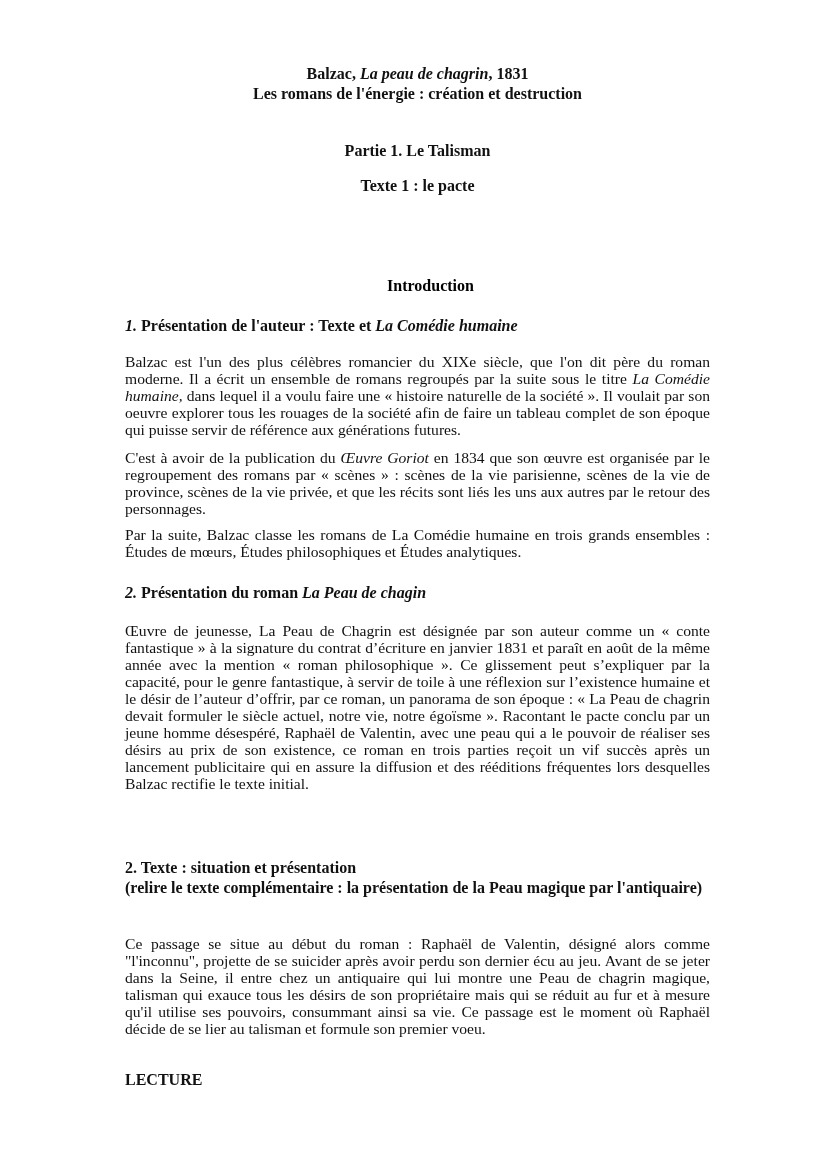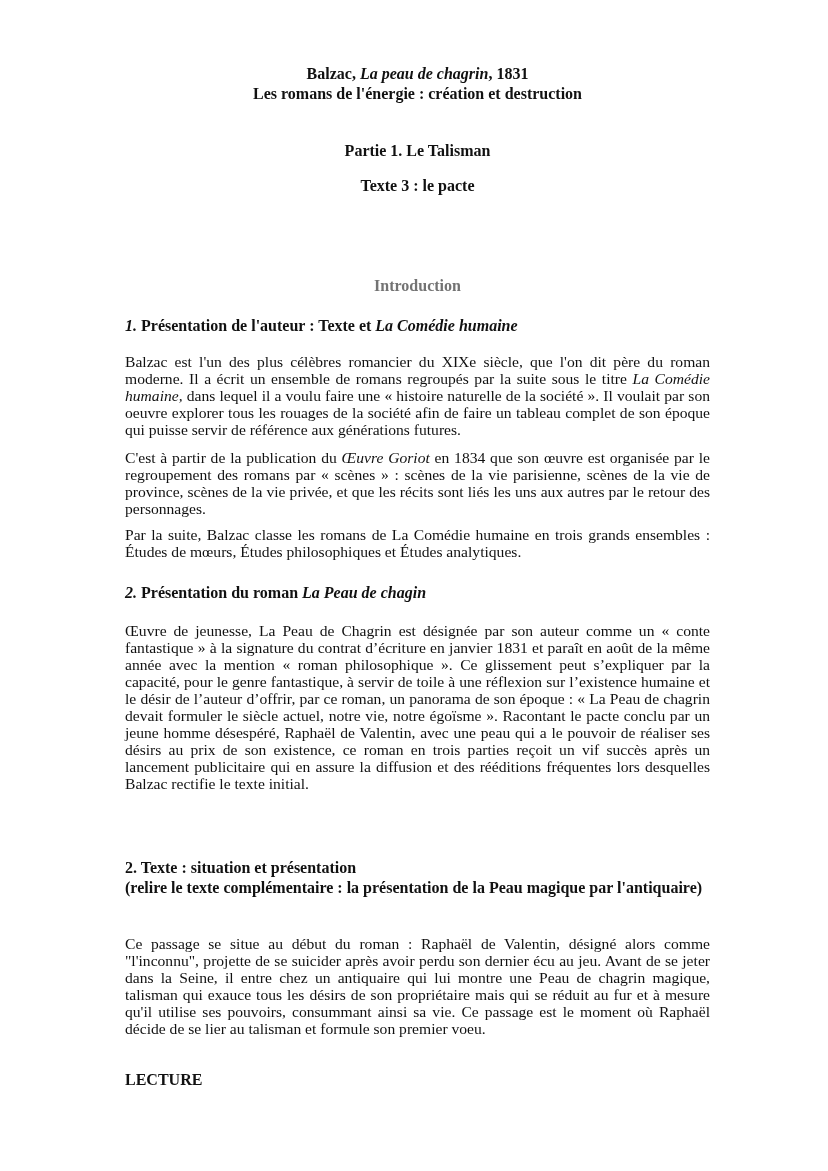--- a/index.html
+++ b/index.html
@@ -6,50 +6,50 @@
   body {
     width: 828px; height: 1171px; position: relative; overflow: hidden;
     font-family: "Liberation Serif", "DejaVu Serif", serif;
     color: #111111;
   }
   .page { position: absolute; left: 125px; top: 0; width: 585px; }
   .center { text-align: center; font-weight: bold; font-size: 16px; line-height: 20px; font-family: Liberation Serif, serif; }
   .title-block { position: absolute; top: 64px; left: 0; width: 585px; }
   .partie { position: absolute; top: 141px; left: 0; width: 585px; }
   .texte { position: absolute; top: 176px; left: 0; width: 585px; }
-  .intro { position: absolute; top: 276px; left: 0; width: 585px; color: #737373; }
+  .intro { position: absolute; top: 276px; left: 13px; width: 585px; color: #000000; }
   .h { font-weight: bold; font-size: 16px; line-height: 20px; position: absolute; left: 0; width: 585px; }
   .p { font-size: 15.6px; line-height: 17px; position: absolute; left: 0; width: 585px; text-align: justify; margin: 0; }
   i { font-style: italic; }
 </style>
 </head>
 <body>
 
 <div class="page">
 
   <div class="center title-block">
     <div><span>Balzac, </span><i>La peau de chagrin</i><span>, 1831</span></div>
     <div>Les romans de l'énergie : création et destruction</div>
   </div>
 
   <div class="center partie">Partie 1. Le Talisman</div>
-  <div class="center texte">Texte 3 : le pacte</div>
+  <div class="center texte">Texte 1 : le pacte</div>
 
   <div class="center intro">Introduction</div>
 
   <div class="h" style="top:316px;">
     <i>1.</i><span> Présentation de l'auteur : Texte et </span><i>La Comédie humaine</i>
   </div>
 
   <p class="p" style="top:353px;">
     <span>Balzac est l'un des plus célèbres romancier du XIXe siècle, que l'on dit père du roman moderne. Il a écrit un ensemble de romans regroupés par la suite sous le titre </span><i>La Comédie humaine,</i><span> dans lequel il a voulu faire une « histoire naturelle de la société ». Il voulait par son oeuvre explorer tous les rouages de la société afin de faire un tableau complet de son époque qui puisse servir de référence aux générations futures.</span>
   </p>
 
   <p class="p" style="top:449px;">
-    <span>C'est à partir de la publication du </span><i>Œuvre Goriot</i><span> en 1834 que son œuvre est organisée par le regroupement des romans par « scènes » : scènes de la vie parisienne, scènes de la vie de province, scènes de la vie privée, et que les récits sont liés les uns aux autres par le retour des personnages.</span>
+    <span>C'est à avoir de la publication du </span><i>Œuvre Goriot</i><span> en 1834 que son œuvre est organisée par le regroupement des romans par « scènes » : scènes de la vie parisienne, scènes de la vie de province, scènes de la vie privée, et que les récits sont liés les uns aux autres par le retour des personnages.</span>
   </p>
 
   <p class="p" style="top:526px;">Par la suite, Balzac classe les romans de La Comédie humaine en trois grands ensembles : Études de mœurs, Études philosophiques et Études analytiques.</p>
 
   <div class="h" style="top:583px;">
     <i>2.</i><span> Présentation du roman </span><i>La Peau de chagin</i>
   </div>
 
   <p class="p" style="top:622px;">Œuvre de jeunesse, La Peau de Chagrin est désignée par son auteur comme un « conte fantastique » à la signature du contrat d’écriture en janvier 1831 et paraît en août de la même année avec la mention « roman philosophique ». Ce glissement peut s’expliquer par la capacité, pour le genre fantastique, à servir de toile à une réflexion sur l’existence humaine et le désir de l’auteur d’offrir, par ce roman, un panorama de son époque : « La Peau de chagrin devait formuler le siècle actuel, notre vie, notre égoïsme ». Racontant le pacte conclu par un jeune homme désespéré, Raphaël de Valentin, avec une peau qui a le pouvoir de réaliser ses désirs au prix de son existence, ce roman en trois parties reçoit un vif succès après un lancement publicitaire qui en assure la diffusion et des rééditions fréquentes lors desquelles Balzac rectifie le texte initial.</p>
 

